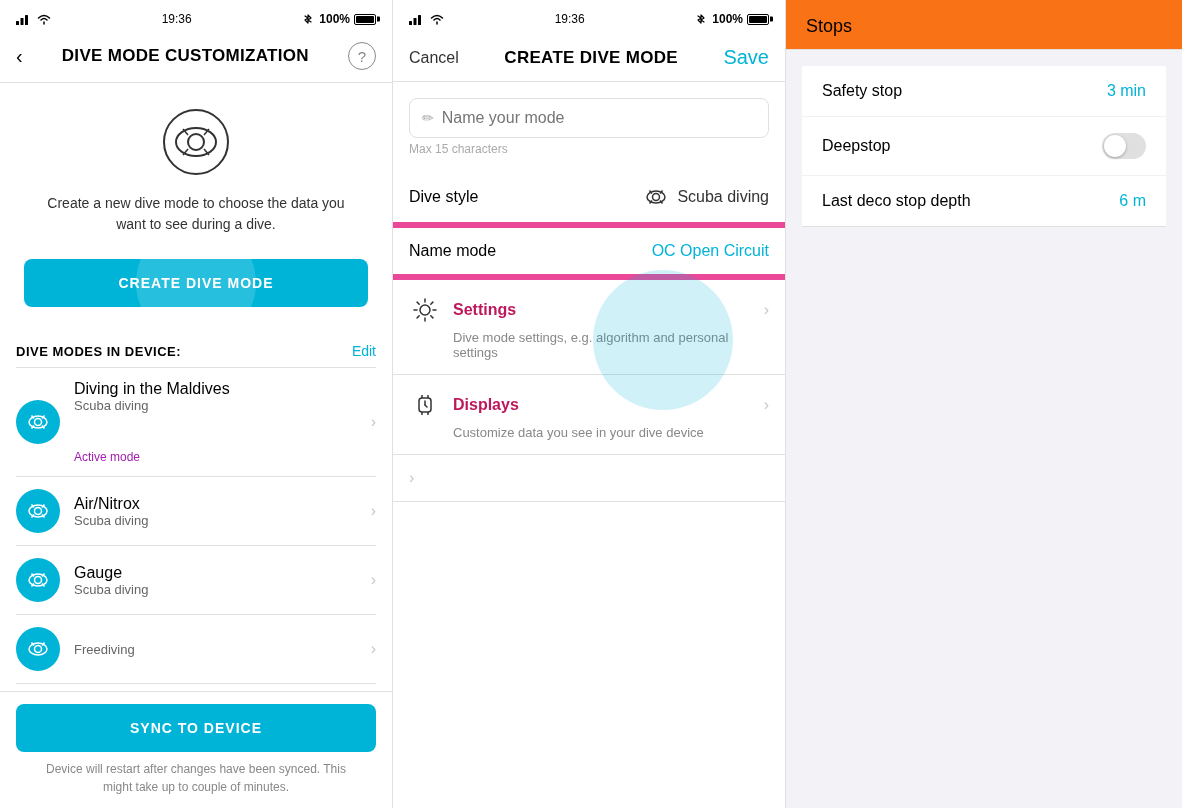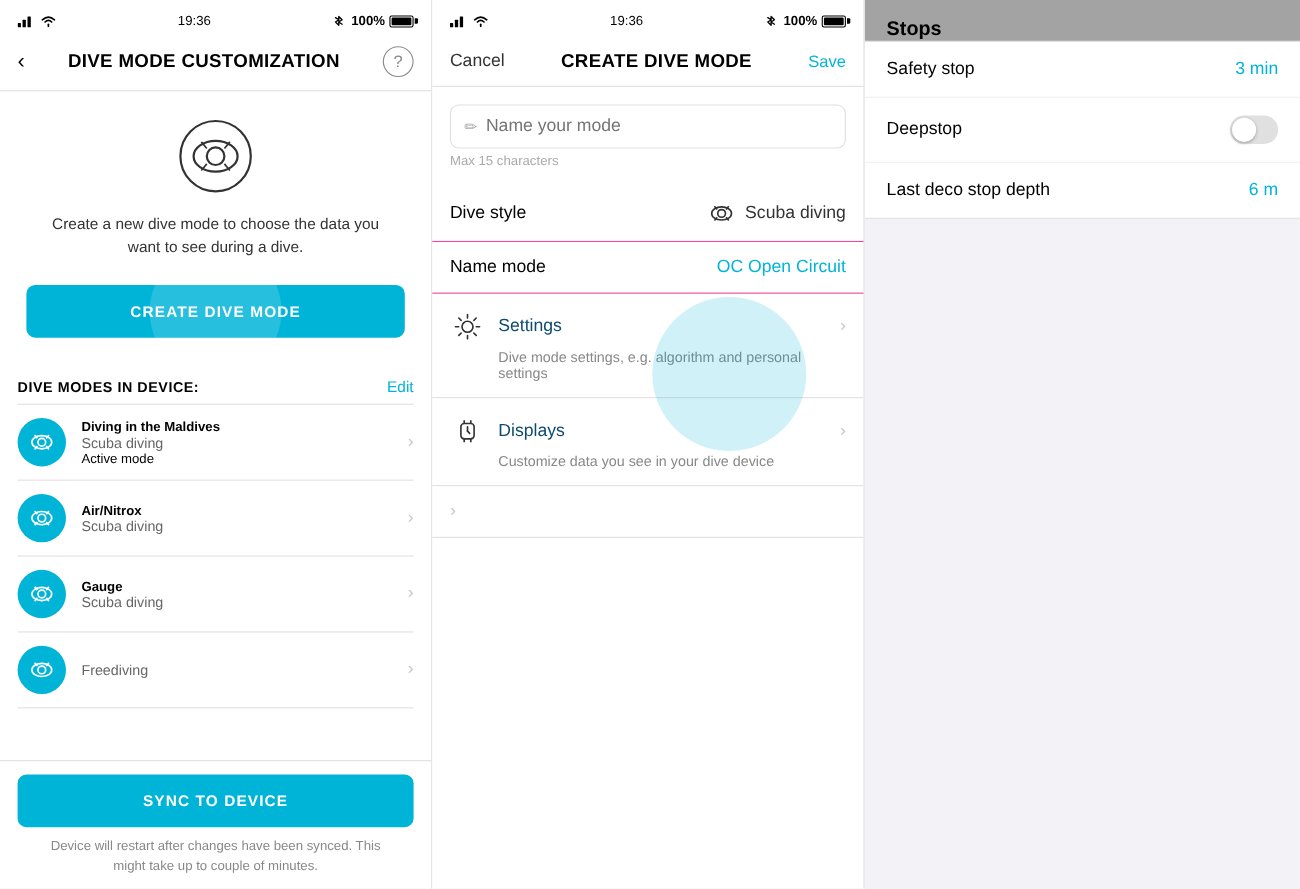--- a/index.html
+++ b/index.html
@@ -210,31 +210,32 @@
       width: 26px;
       height: 26px;
       fill: none;
       stroke: #fff;
       stroke-width: 1.5;
     }
     .mode-text {
       flex: 1;
     }
     .mode-name {
-      font-size: 12px;
-      font-weight: 700;
+      font-size: 16px;
+      font-weight: 400;
       color: #000;
     }
     .mode-subtitle {
       font-size: 13px;
       color: #666;
     }
     .mode-active {
       font-size: 12px;
-      color: #000000;
+      color: #a21caf;
+      margin-top: 37px;
     }
     .chevron-right {
       color: #c7c7cc;
       font-size: 16px;
     }
 
     
     .sync-section {
       margin-top: auto;
       padding: 12px 16px 8px;
@@ -274,21 +275,21 @@
       color: #333;
       cursor: pointer;
     }
     .p2-title {
       font-size: 17px;
       font-weight: 700;
       letter-spacing: 0.3px;
       text-transform: uppercase;
     }
     .p2-save {
-      font-size: 15px;
+      font-size: 20px;
       color: #00b4d8;
       cursor: pointer;
     }
 
     .name-input-section {
       padding: 16px 16px 8px;
     }
     .name-input-wrapper {
       border: 1px solid #e0e0e0;
       border-radius: 8px;
@@ -313,21 +314,21 @@
       font-size: 12px;
       color: #aaa;
       padding: 4px 0 8px;
     }
 
     .p2-row {
       display: flex;
       align-items: center;
       justify-content: space-between;
       padding: 14px 16px;
-      border-bottom: 1px solid #ec4899;
+      border-bottom: 6px solid #ec4899;
       text-align: right;
     }
     .p2-row-label {
       font-size: 16px;
       color: #000;
     }
     .p2-row-value {
       display: flex;
       align-items: center;
       gap: 8px;
@@ -357,22 +358,22 @@
     }
     .settings-item-icon {
       width: 32px;
       height: 32px;
       display: flex;
       align-items: center;
       justify-content: center;
     }
     .settings-item-title {
       font-size: 16px;
-      font-weight: 400;
-      color: #0c4a6e;
+      font-weight: 700;
+      color: #be185d;
     }
     .settings-item-desc {
       font-size: 13px;
       color: #888;
       margin-top: 4px;
       padding-left: 44px;
     }
 
     
     .p2-ripple-overlay {
@@ -384,31 +385,31 @@
       top: 270px;
       left: 200px;
       pointer-events: none;
     }
     .panel2 {
       position: relative;
     }
 
     
     .p3-header {
-      background: #a3a3a3;
-      padding: 16px 20px 0;
+      background: #f97316;
+      padding: 16px 20px 12px;
       font-size: 18px;
-      font-weight: 700;
+      font-weight: 400;
       color: #000;
       border-bottom: 1px solid #e0e0e0;
     }
 
     .stops-card {
       background: #fff;
-      margin: 0;
+      margin: 16px;
       border-bottom: 1px solid #e0e0e0;
     }
     .stop-row {
       display: flex;
       align-items: center;
       justify-content: space-between;
       padding: 16px 20px;
       border-bottom: 1px solid #f0f0f0;
     }
     .stop-row:last-child {

